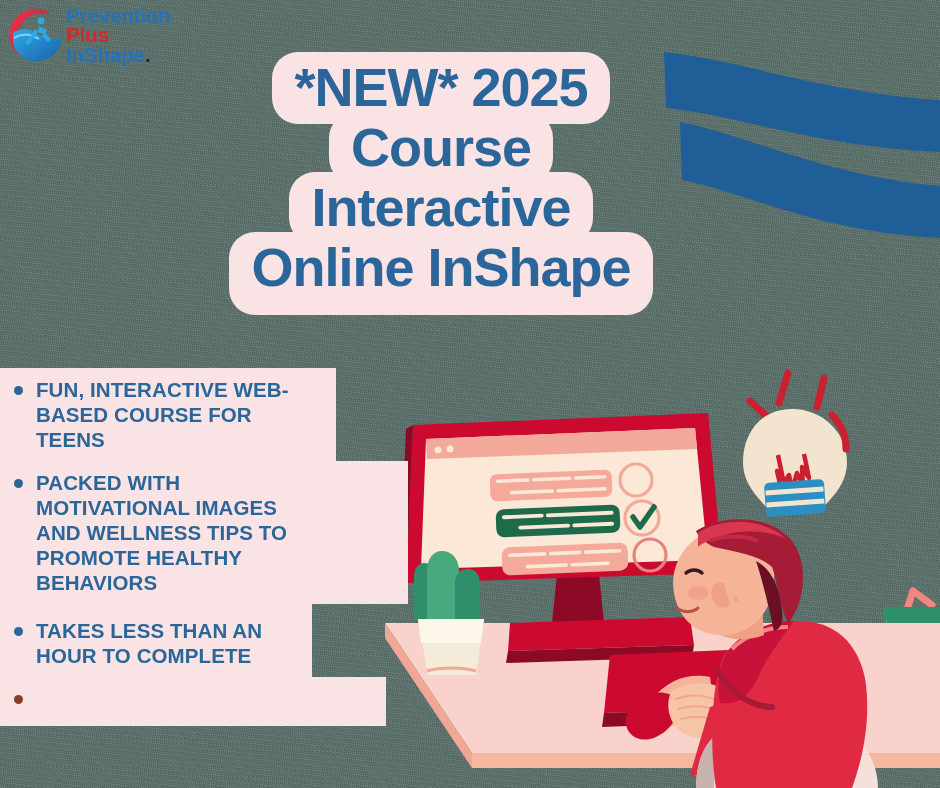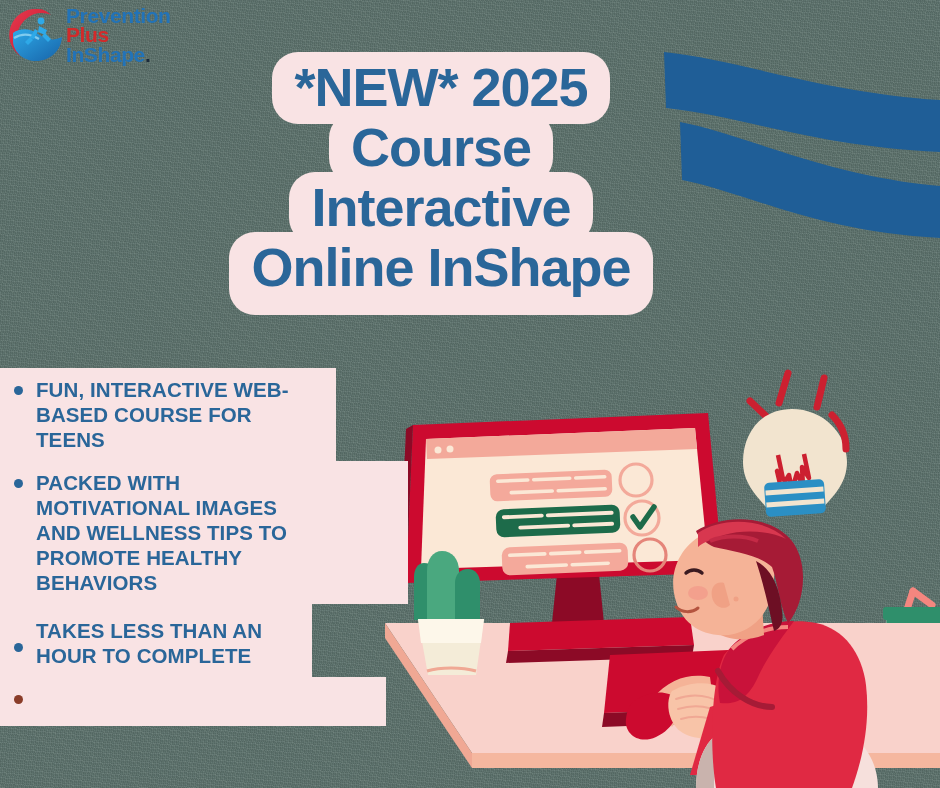--- a/index.html
+++ b/index.html
@@ -105,21 +105,21 @@
     color: #2a6699;
     font-weight: 700;
     font-size: 20.5px;
     line-height: 25px;
     letter-spacing: 0.1px;
     text-transform: uppercase;
     white-space: pre-line;
   }
   .br1 { width: 336px; }
   .br2 { width: 408px; }
-  .br3 { width: 312px; padding-top: 14px; align-items: center; }
+  .br3 { width: 312px; padding-top: 14px; }
   .br4 { width: 386px; padding-bottom: 22px; }
 
   
   .illo {
     position: absolute;
     left: 380px;
     top: 355px;
     width: 560px;
     height: 433px;
     z-index: 10;

